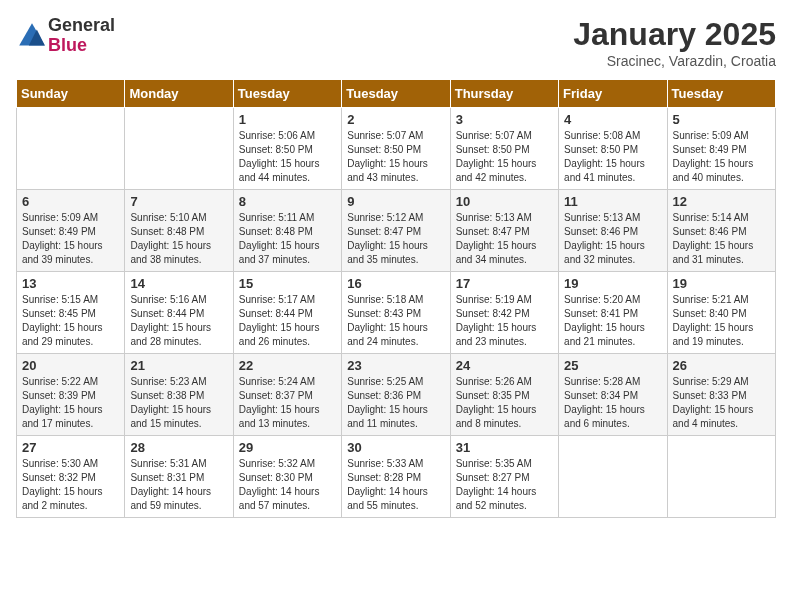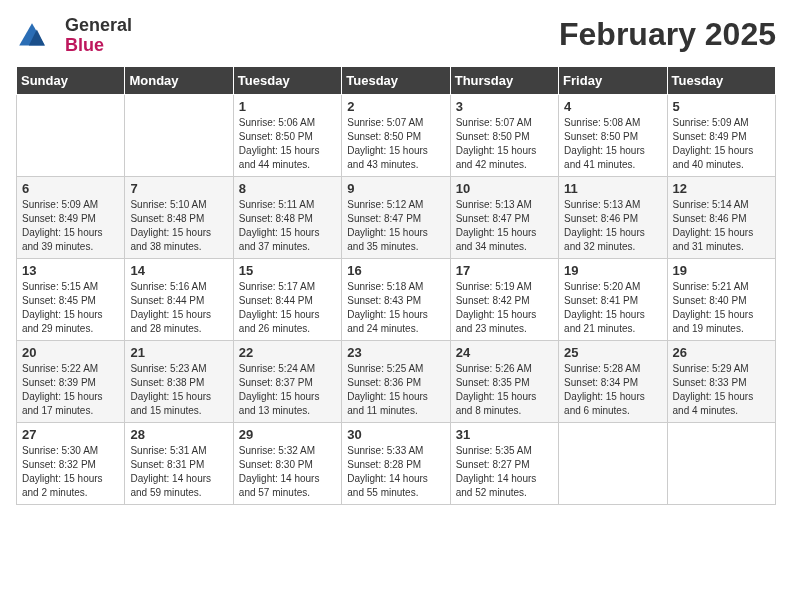--- a/index.html
+++ b/index.html
@@ -12,21 +12,21 @@
     }
     .header {
       display: flex;
       justify-content: space-between;
       align-items: flex-start;
       margin-bottom: 10px;
     }
     .logo {
       display: flex;
       align-items: center;
-      gap: 17px;
+      gap: 0;
     }
     .logo-text {
       font-size: 18px;
       font-weight: bold;
       line-height: 1.1;
     }
     .logo-general { color: #333; }
     .logo-blue { color: #be185d; }
     .logo-icon {
       width: 32px;
@@ -43,21 +43,21 @@
     .location {
       font-size: 14px;
       color: #555;
     }
     .calendar {
       width: 100%;
       border-collapse: collapse;
       font-size: 11px;
     }
     .calendar th {
-      background: #404040;
+      background: #a16207;
       color: #fff;
       padding: 6px 4px;
       text-align: left;
       font-size: 13px;
       font-weight: bold;
       border: 1px solid #fff;
     }
     .calendar td {
       border: 1px solid #ccc;
       vertical-align: top;
@@ -93,21 +93,22 @@
     <svg class="logo-icon" viewBox="0 0 40 40" xmlns="http://www.w3.org/2000/svg">
       <polygon points="20,4 36,32 4,32" fill="#2a6db5"></polygon>
       <polygon points="26,12 36,32 16,32" fill="#1a4f8a"></polygon>
     </svg>
     <div class="logo-text">
       <span class="logo-general">General</span><br>
       <span class="logo-blue">Blue</span>
     </div>
   </div>
   <div class="title-block">
-    <div class="month-year">February 2025</div>
+    <div class="month-year">January 2025</div>
+    <div class="location">Sracinec, Varazdin, Croatia</div>
   </div>
 </div>
 
 <table class="calendar">
   <thead>
     <tr>
     <th>Sunday</th>
         <th>Monday</th>
         <th>Tuesday</th>
         <th>Tuesday</th>

